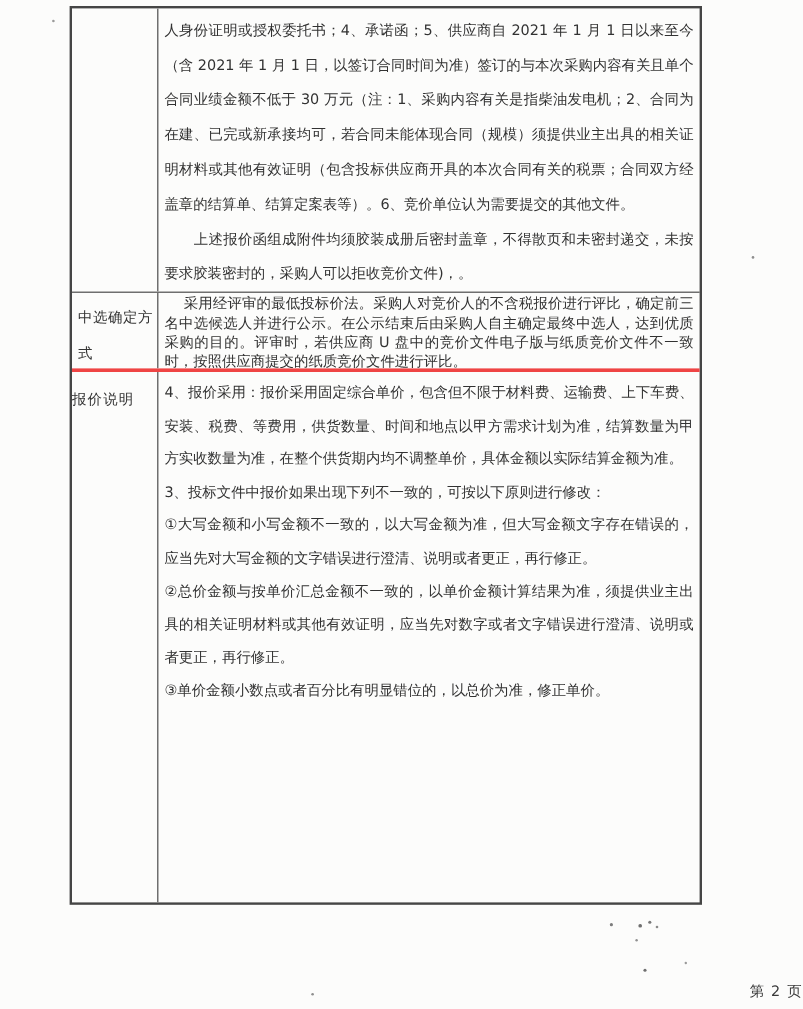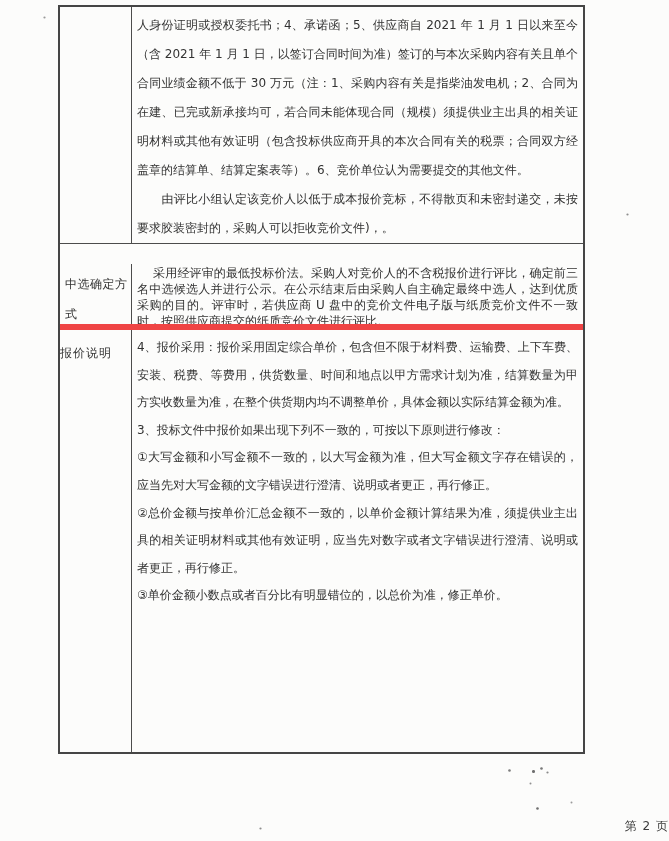--- a/index.html
+++ b/index.html
@@ -31,21 +31,21 @@
     flex-direction: column;
     background: transparent;
   }
   .t-row {
     display: flex;
     flex-direction: row;
     box-sizing: border-box;
     overflow: hidden;
   }
   .t-row.r1 { height: 237px; border-bottom: 1px solid #4c4c4c; }
-  .t-row.r2 { height: 66px;  border-bottom: 6px solid #ef4444; margin-top: 20px; }
+  .t-row.r2 { height: 66px;  border-bottom: 3px solid #ef4444; }
   .t-row.r3 { flex: 1; }
   .label-cell {
     width: 72px;
     box-sizing: border-box;
     border-right: 1px solid #4c4c4c;
     font-size: 12px;
     color: #333;
     overflow: hidden;
   }
   .r2 .label-cell {
@@ -114,21 +114,21 @@
 <body>
 
 <div class="page">
 
   <div class="doc-table">
 
     <div class="t-row r1">
       <div class="label-cell"></div>
       <div class="content-cell">
           <p>人身份证明或授权委托书；4、承诺函；5、供应商自 2021 年 1 月 1 日以来至今（含 2021 年 1 月 1 日，以签订合同时间为准）签订的与本次采购内容有关且单个合同业绩金额不低于 30 万元（注：1、采购内容有关是指柴油发电机；2、合同为在建、已完或新承接均可，若合同未能体现合同（规模）须提供业主出具的相关证明材料或其他有效证明（包含投标供应商开具的本次合同有关的税票；合同双方经盖章的结算单、结算定案表等）。6、竞价单位认为需要提交的其他文件。</p>
-          <p>　　由评比小组认定该竞价人以低于成本报价竞标，不得散页和未密封递交，未按要求胶装密封的，采购人可以拒收竞价文件)，。</p>
+          <p>　　上述报价函组成附件均须胶装成册后密封盖章，不得散页和未密封递交，未按要求胶装密封的，采购人可以拒收竞价文件)，。</p>
         </div>
     </div>
 
     <div class="t-row r2">
       <div class="label-cell">中选确定方式</div>
       <div class="content-cell">
           <p>　 采用经评审的最低投标价法。采购人对竞价人的不含税报价进行评比，确定前三名中选候选人并进行公示。在公示结束后由采购人自主确定最终中选人，达到优质采购的目的。评审时，若供应商 U 盘中的竞价文件电子版与纸质竞价文件不一致时，按照供应商提交的纸质竞价文件进行评比。</p>
         </div>
     </div>
 

